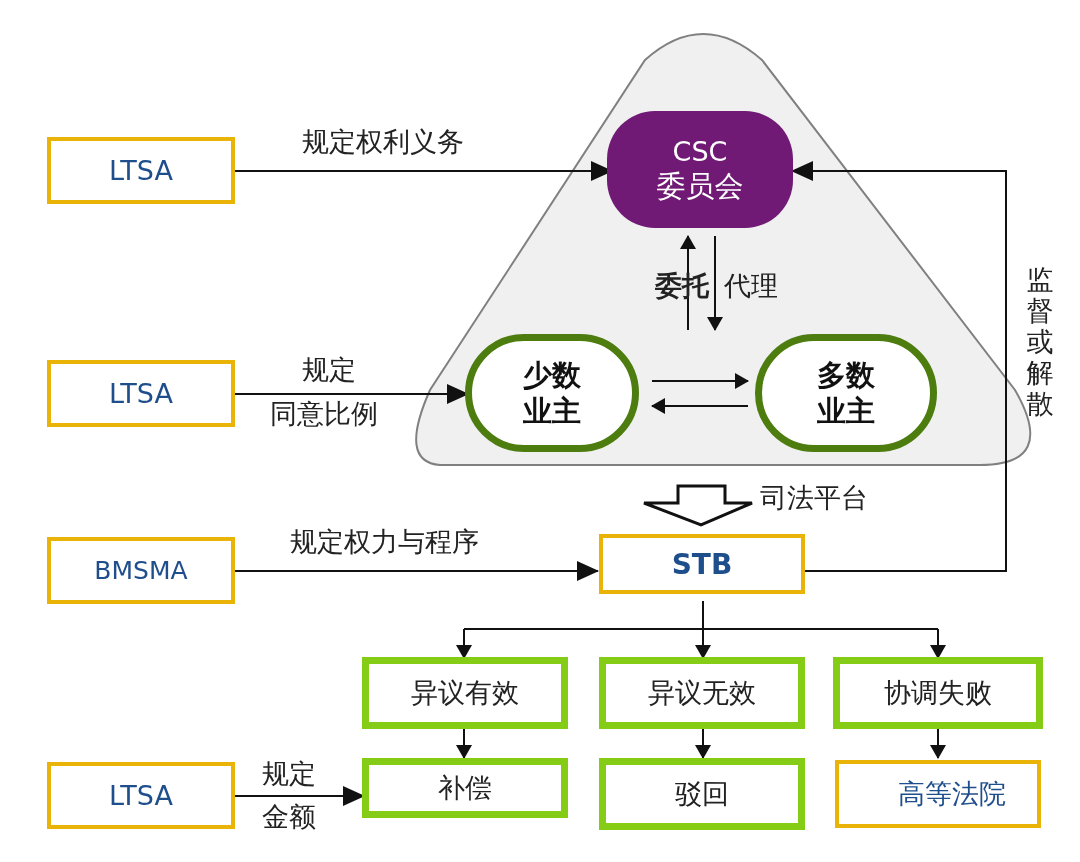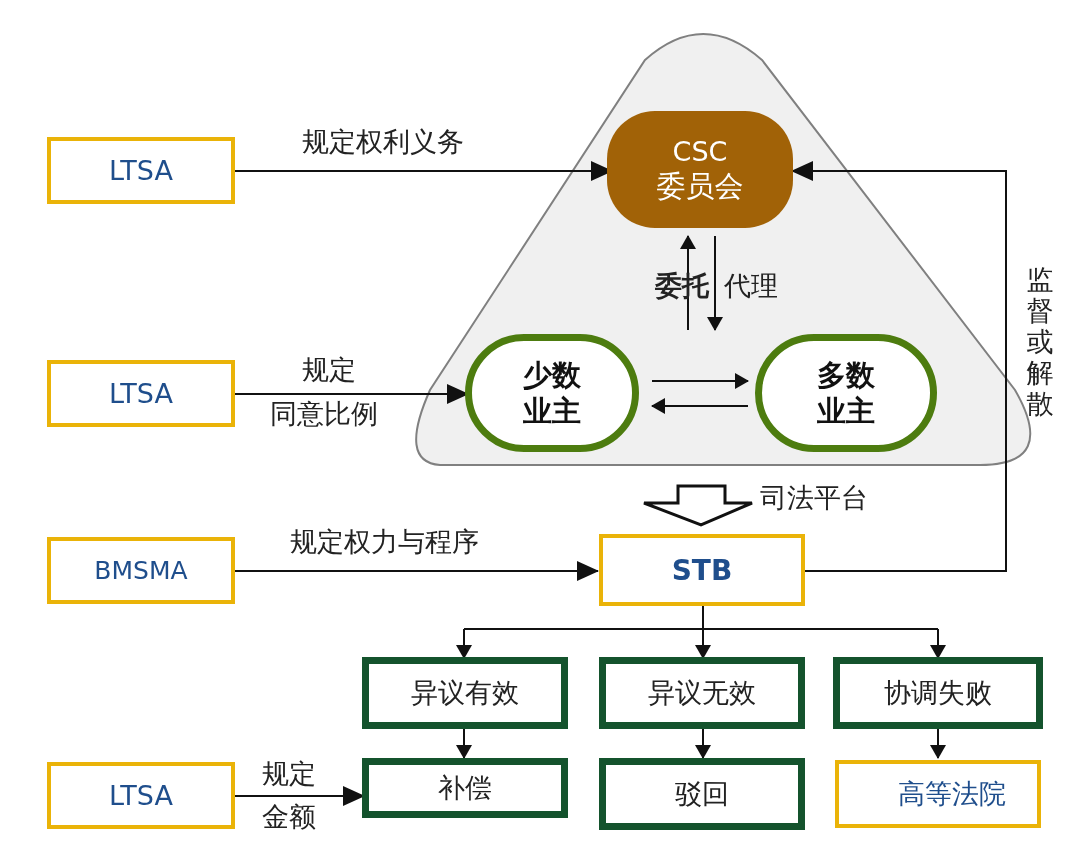--- a/index.html
+++ b/index.html
@@ -3,24 +3,24 @@
 <meta charset="utf-8">
 <style>
   html, body { margin: 0; padding: 0; background: #ffffff; }
   body { width: 1080px; height: 862px; position: relative; overflow: hidden;
          font-family: "DejaVu Sans", "Liberation Sans", sans-serif; }
   svg.diagram { position: absolute; left: 0; top: 0; }
   .t { position: absolute; color: #222; font-size: 27px; line-height: 1.2; white-space: nowrap; }
   .box { position: absolute; box-sizing: border-box; display: flex; align-items: center;
          justify-content: center; background: #fff; font-size: 27px; }
   .box.blue { border: 4px solid #eab308; color: #1f4e8c; }
-  .box.gray { border: 7px solid #14532d; color: #222; }
+  .box.gray { border: 7px solid #84cc16; color: #222; }
   .pill { position: absolute; box-sizing: border-box; display: flex; flex-direction: column;
           align-items: center; justify-content: center; text-align: center; font-size: 29px; line-height: 1.25; }
-  .pill.dark { background: #a16207; color: #fff; border-radius: 48px; }
+  .pill.dark { background: #701a75; color: #fff; border-radius: 48px; }
   .pill.light { background: #fff; border: 7px solid #4d7c0f; border-radius: 60px; color: #111; font-weight: bold; }
   .vert { position: absolute; width: 30px; font-size: 27px; line-height: 1.15; color: #222;
           text-align: center; word-break: break-all; }
 </style>
 </head>
 <body>
 
 <svg class="diagram" width="1080" height="862" viewBox="0 0 1080 862">
   <defs>
     <marker id="ah" markerWidth="10" markerHeight="10" refX="9" refY="5" orient="auto" markerUnits="userSpaceOnUse" viewBox="0 0 10 10">
@@ -95,21 +95,21 @@
 </div>
 <div class="pill light" style="left:465px;top:334px;width:174px;height:118px;">
   <span>少数</span>
   <span>业主</span>
 </div>
 <div class="pill light" style="left:755px;top:334px;width:182px;height:118px;">
   <span>多数</span>
   <span>业主</span>
 </div>
 
-<div class="box blue" style="left:599px;top:534px;width:206px;height:72px;">
+<div class="box blue" style="left:599px;top:534px;width:206px;height:60px;">
   <span style="font-weight:bold;font-size:28px;">STB</span>
 </div>
 
 <div class="box gray" style="left:362px;top:657px;width:206px;height:72px;">
   <span>异议有效</span>
 </div>
 <div class="box gray" style="left:599px;top:657px;width:206px;height:72px;">
   <span>异议无效</span>
 </div>
 <div class="box gray" style="left:833px;top:657px;width:210px;height:72px;">

